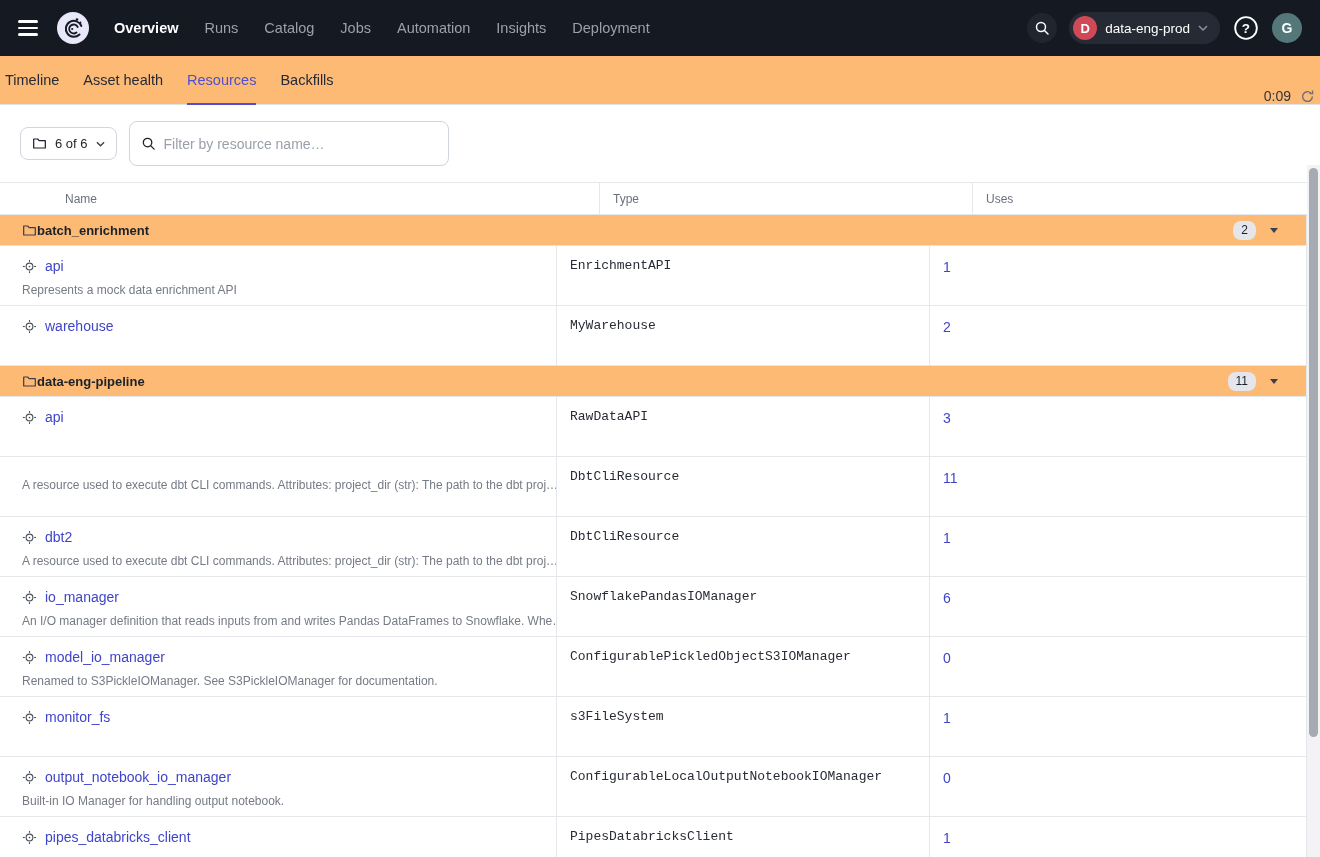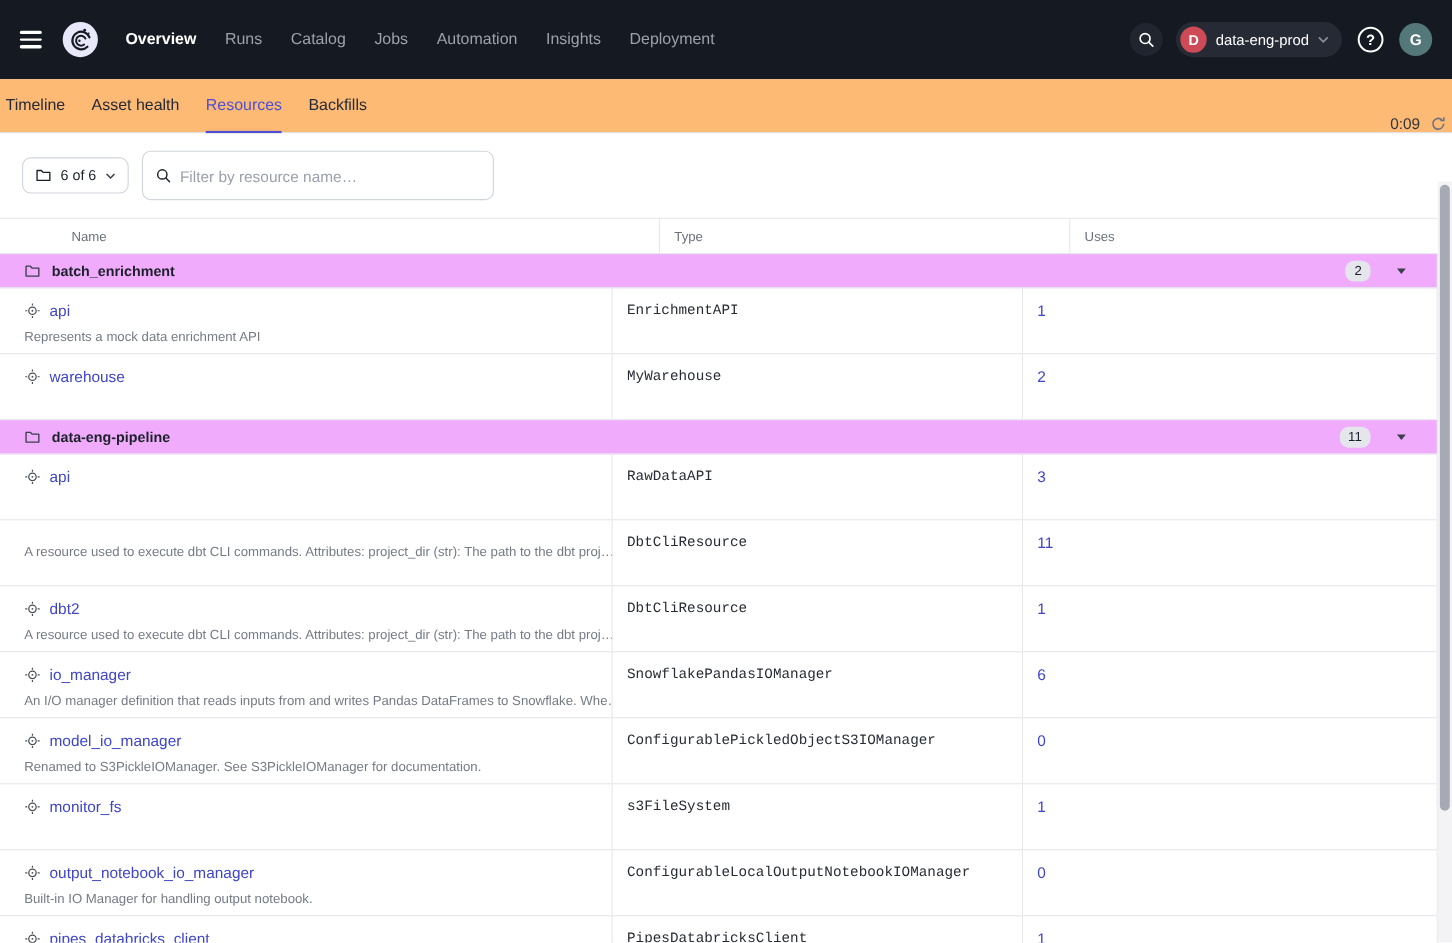--- a/index.html
+++ b/index.html
@@ -1,20 +1,20 @@
 <!DOCTYPE html>
 <html><head>
 <meta charset="utf-8">
 <style>
   * { margin:0; padding:0; box-sizing:border-box; }
   html,body { width:1320px; height:857px; overflow:hidden; }
   body { font-family:"Liberation Sans", sans-serif; background:#fff; position:relative; }
 
   
-  .topnav { height:72px; background:#151922; display:flex; align-items:center; padding:0 18px; }
+  .topnav { height:56px; background:#151922; display:flex; align-items:center; padding:0 18px; }
   .hamburger { display:flex; flex-direction:column; gap:4px; margin-right:18px; cursor:pointer; }
   .hamburger span { display:block; width:20px; height:2.5px; background:#fff; border-radius:2px; }
   .logo { width:34px; height:34px; margin-right:24px; cursor:pointer; flex:0 0 auto; }
   .nav-items { display:flex; align-items:center; gap:26px; }
   .nav-item { font-size:14.5px; font-weight:500; color:#9BA1AB; cursor:pointer; }
   .nav-item.active { color:#fff; font-weight:700; }
   .topnav-right { margin-left:auto; display:flex; align-items:center; gap:12px; }
   .search-btn { width:30px; height:30px; border-radius:50%; background:#21252F; display:flex; align-items:center; justify-content:center; cursor:pointer; }
   .ws-pill { height:32px; background:#262A35; border-radius:16px; display:flex; align-items:center; gap:8px; padding:0 12px 0 4px; cursor:pointer; }
   .ws-badge { width:24px; height:24px; border-radius:50%; background:#CE4A57; color:#fff; font-size:13px; font-weight:700; display:flex; align-items:center; justify-content:center; }
@@ -38,21 +38,21 @@
   .count-chev { color:#3A3F4C; display:flex; }
   .search-box { display:flex; align-items:center; gap:8px; width:320px; height:45px; padding:0 11px; border:1px solid #D1D5DC; border-radius:8px; background:#fff; }
   .search-box input { border:none; outline:none; flex:1; font-size:14px; color:#1B2129; font-family:"Liberation Sans", sans-serif; background:transparent; }
   .search-box input::placeholder { color:#9AA0AB; }
 
   
   .res-table { margin-top:16px; width:1307px; border-top:1px solid #E5E7EB; }
   .thead { display:grid; grid-template-columns:557px 373px 377px; height:32px; border-bottom:1px solid #E5E7EB;padding-left:43px; }
   .th { display:flex; align-items:center; padding:0 13px; font-size:12px; color:#6A707C; border-right:1px solid #E5E7EB; }
   .th:first-child { padding-left:22px; }
-  .group-row { height:31px; background:#f0abfc; border-bottom:1px solid #E5E7EB; border-right:1px solid #E5E7EB; display:flex; align-items:center; padding:0 28px 0 22px; gap:10px; cursor:pointer; }
+  .group-row { height:31px; background:#fdba74; border-bottom:1px solid #E5E7EB; border-right:1px solid #E5E7EB; display:flex; align-items:center; padding:0 28px 0 22px; cursor:pointer; }
   .group-name { font-size:13px; font-weight:700; color:#1B2129; }
   .group-spacer { flex:1; }
   .badge { background:#E4E6EB; border-radius:8px; padding:2.5px 8px; font-size:12px; font-weight:500; color:#1B2129; }
   .caret { width:0; height:0; border-left:4.5px solid transparent; border-right:4.5px solid transparent; border-top:5.5px solid #3A3F4C; margin-left:14px; cursor:pointer; }
   .row { display:grid; grid-template-columns:557px 373px 377px; height:60px; border-bottom:1px solid #E5E7EB; }
   .cell { padding:12px 12px 0 13px; border-right:1px solid #E5E7EB; overflow:hidden; }
   .name-cell { padding-left:22px; }
   .name-line { display:flex; align-items:center; gap:8px; }
   .res-link { font-size:14px; color:#3F45C9; text-decoration:none; cursor:pointer; }
   .desc { margin-top:9px; font-size:12px; color:#757B85; white-space:nowrap; }

